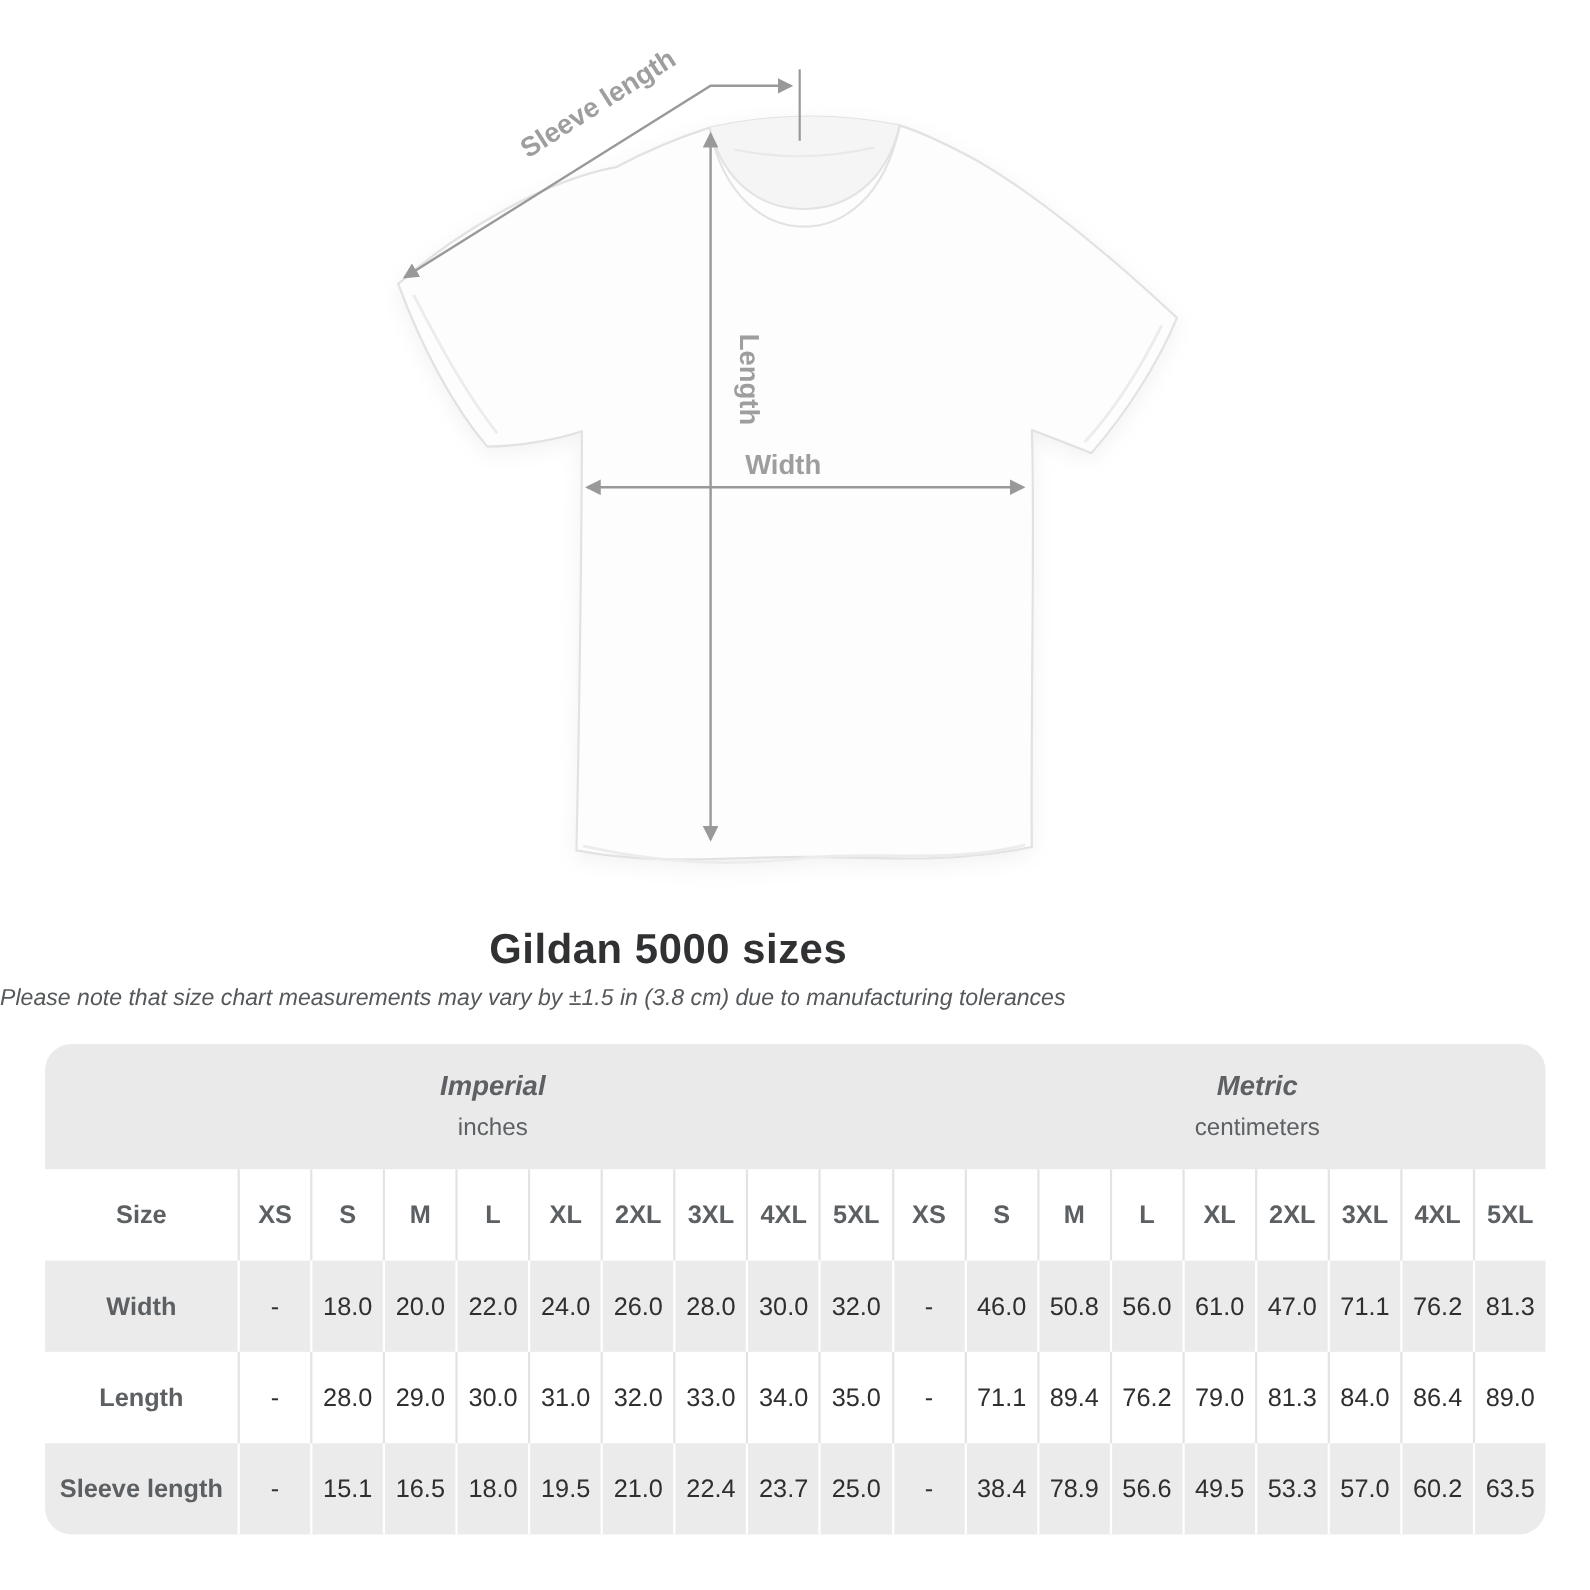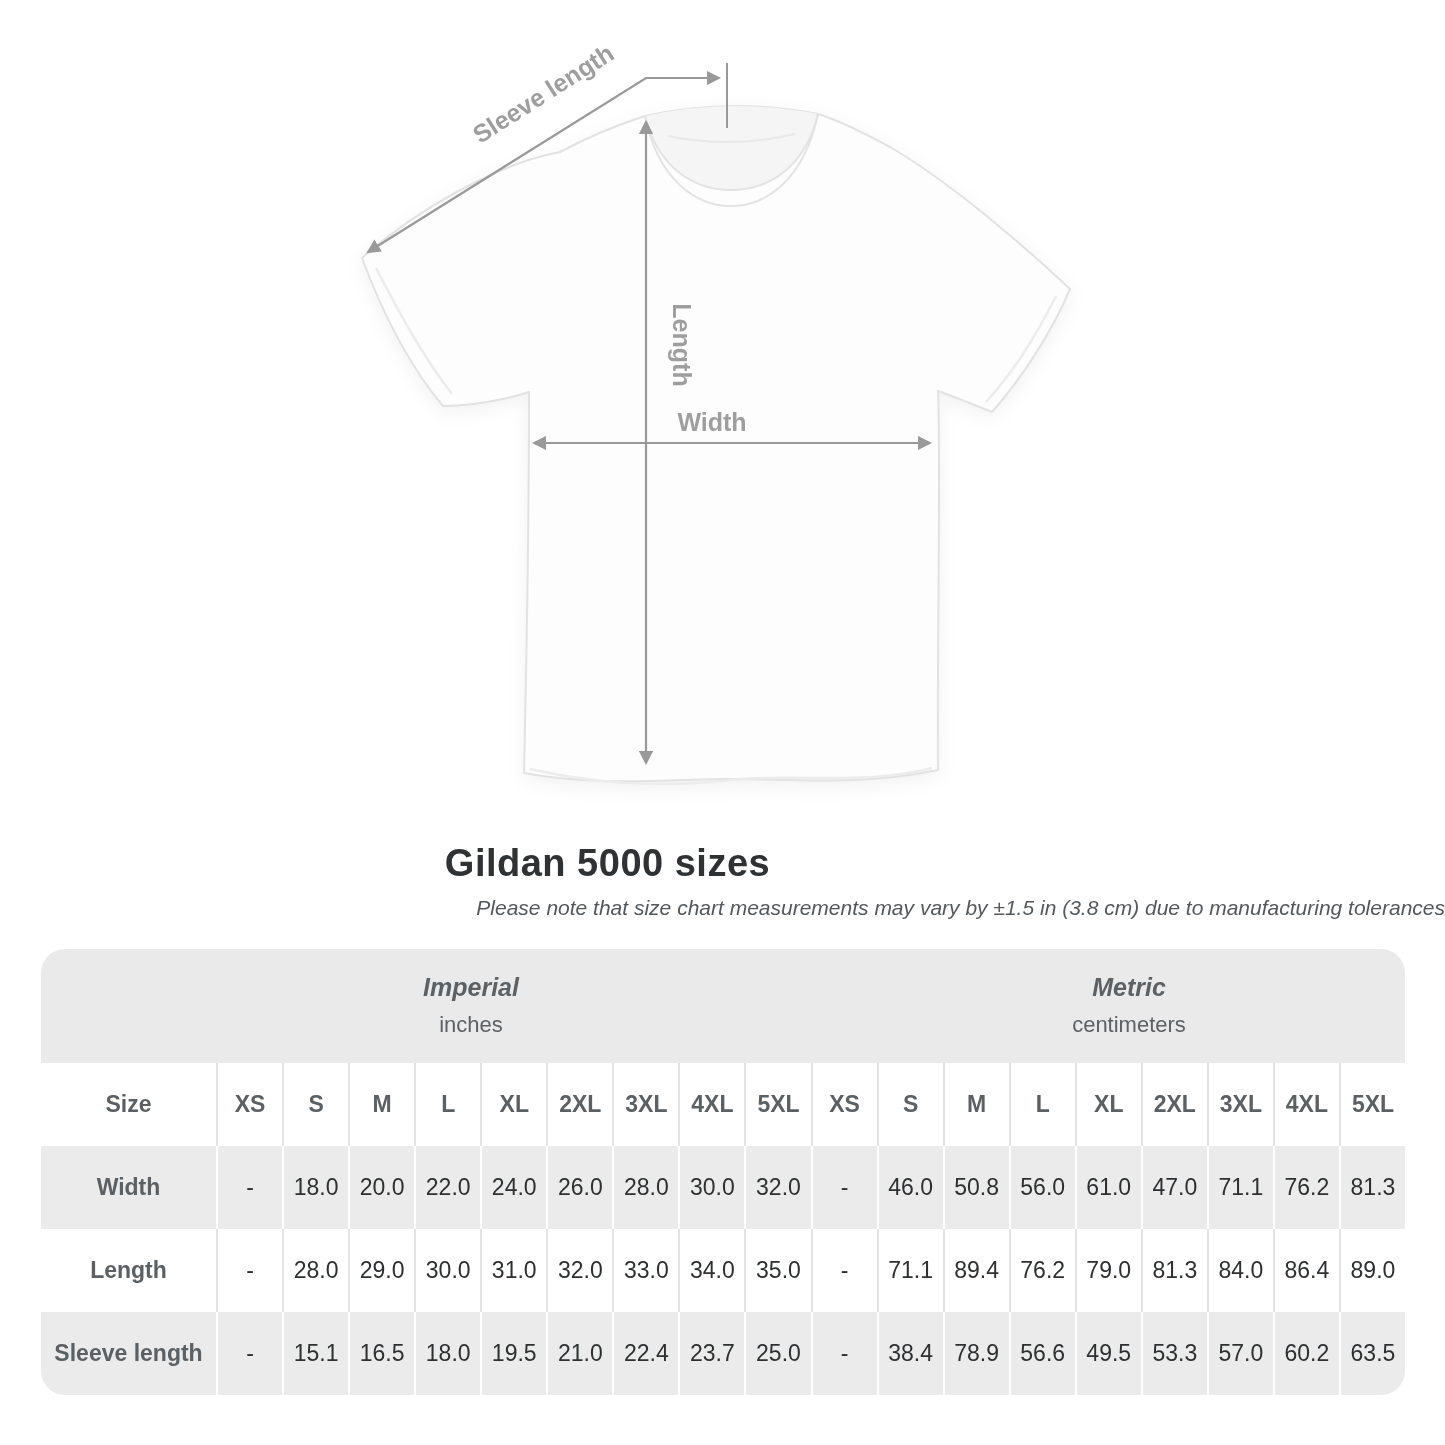--- a/index.html
+++ b/index.html
@@ -11,36 +11,36 @@
   }
   .diagram-svg { position:absolute; top:0; left:0; }
 
   .page-title {
     position:absolute; top:842px; left:0; width:1215px;
     text-align:center; font-size:38px; font-weight:bold; color:#2f3133;
     letter-spacing:0.5px;
   }
   .subtitle {
     position:absolute; top:896px; left:0; width:1445px;
-    text-align:right; font-size:21px; font-style:italic; color:#55585b;
+    text-align:left; font-size:21px; font-style:italic; color:#55585b;
   }
 
   .size-table { position:absolute; left:41px; top:949px; width:1364px; }
   .band {
     height:114px; background:#eaeaea;
     border-radius:24px 24px 0 0; position:relative;
   }
   .band-group {
     position:absolute; top:24px; transform:translateX(-50%);
-    text-align:center; color:#5d6164; white-space:nowrap;margin-left:23px;
+    text-align:center; color:#5d6164; white-space:nowrap;
   }
   .band-group .g-name { font-size:25px; font-weight:bold; font-style:italic; }
   .band-group .g-unit { font-size:22px; margin-top:10px; }
   .band-imperial { left:407px; }
-  .band-metric { left:1065px;text-align:center; }
+  .band-metric { left:1102px;text-align:center; }
 
   .row {
     display:grid; grid-template-columns:175px repeat(18, 1fr);
     height:83px;
     text-align:center;
   }
   .row .cell {
     height:100%; display:flex; align-items:center; justify-content:center;
     font-size:23px; box-sizing:border-box; white-space:nowrap;
   }

